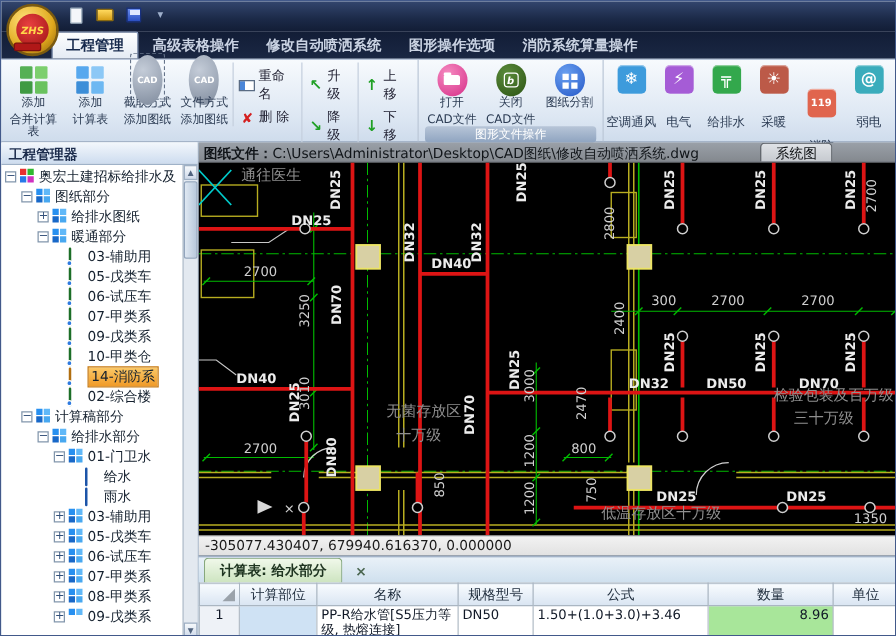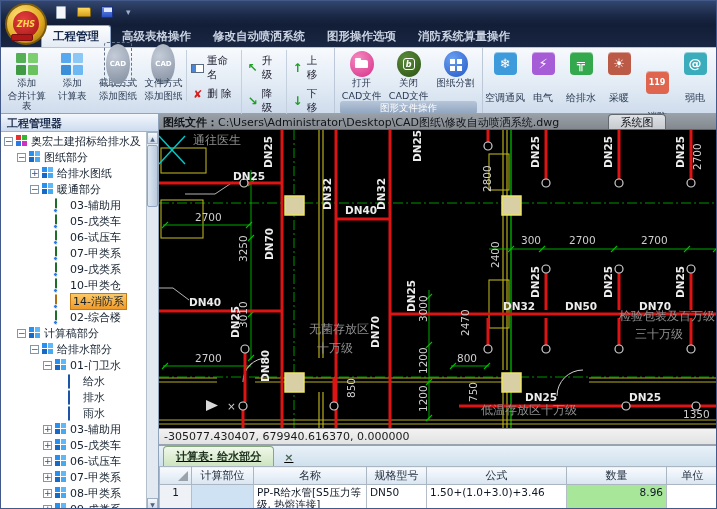--- a/index.html
+++ b/index.html
@@ -69,21 +69,21 @@
   .varrow{position:absolute;left:0;width:11px;height:12px;background:linear-gradient(#f6f9fc,#cfdaea);border:1px solid #9fb0c4;display:flex;align-items:center;justify-content:center;font-size:6px;color:#51647f;}
   .vthumb{position:absolute;left:0;top:13px;width:11px;height:62px;background:linear-gradient(90deg,#dfe8f2,#b9c9dc);border:1px solid #93a5bc;border-radius:2px;}
   
   .rightpane{position:absolute;left:158px;top:113px;width:559px;height:396px;}
   .dwg-header{position:relative;height:16px;background:linear-gradient(#9aa0a8,#84898f);border-bottom:1px solid #5e6268;font-size:11px;color:#101418;padding:1px 4px;white-space:nowrap;overflow:hidden;}
   .view-tab{position:absolute;left:449px;top:0px;width:58px;height:32px;background:linear-gradient(#dfe2e6,#a8adb4);border:1px solid #63686e;border-bottom:none;border-radius:4px 4px 0 0;font-size:11px;text-align:center;color:#0c0f12;}
   .canvas{position:relative;width:559px;height:298px;background:#000;}
   .statusbar{height:17px;background:linear-gradient(#f2f2f2,#e2e2e2);border-top:1px solid #8a8a8a;border-bottom:1px solid #9aa4b0;font-size:11px;color:#1a1a1a;padding:1px 5px;}
   
   .calcpanel{position:absolute;left:0;top:331px;width:559px;height:65px;background:#d2e2f0;border-top:1px solid #93a3ba;}
-  .calctabs{height:20px;display:flex;align-items:flex-end;padding-left:4px;background:linear-gradient(#e9f1f8,#cfe0ee);text-decoration:underline;}
+  .calctabs{height:20px;display:flex;align-items:flex-end;padding-left:4px;background:linear-gradient(#e9f1f8,#cfe0ee);}
   .calctab{background:linear-gradient(#f0f8ea,#cde4c0);border:1px solid #87a87d;border-bottom:none;border-radius:4px 4px 0 0;font-size:11px;font-weight:bold;color:#1e3420;padding:2px 12px;}
   .calcclose{font-size:11px;font-weight:bold;color:#4a6650;margin-left:10px;padding-bottom:2px;}
   table.calc{border-collapse:collapse;width:559px;table-layout:fixed;background:#fff;}
   table.calc th{background:linear-gradient(#f8fbfe,#d9e5f2);border:1px solid #aab6c2;font-size:11px;font-weight:normal;color:#1c2a3a;height:18px;padding:0 2px;}
   table.calc td{border:1px solid #b4bec8;font-size:10.5px;color:#101826;height:27px;padding:1px 3px;overflow:hidden;vertical-align:top;line-height:12px;}
   th.corner{position:relative;background:linear-gradient(#eef2f6,#d4dde6);}
   th.corner:before{content:"";position:absolute;right:3px;bottom:3px;border-left:10px solid transparent;border-bottom:10px solid #9aa2aa;}
   td.rownum{text-align:center;background:#eef2f7;vertical-align:middle;}
   td.part{background:#cfe2f4;}
   td.qty{background:#a8e69a;text-align:right;vertical-align:middle;font-size:11px;}
@@ -366,25 +366,20 @@
             <i class="q" style="left: 6px; top: 0px; background: rgb(96, 184, 248);"></i>
             <i class="q" style="left: 0px; top: 6px; background: rgb(24, 104, 200);"></i>
             <i class="q" style="left: 6px; top: 6px; background: rgb(72, 168, 240);"></i>
           </span>
           <span class="tlabel">01-门卫水</span>
         </div>
         <div class="titem" style="padding-left: 55px;">
           <span class="toggle none"></span>
           <span class="ticon"><i class="tbl" style="background: repeating-linear-gradient(rgb(255, 255, 255) 0px, rgb(255, 255, 255) 2px, rgb(46, 122, 224) 2px, rgb(46, 122, 224) 4px); border: 1px solid rgb(28, 84, 168);"></i></span>
           <span class="tlabel">给水</span>
-        </div>
-        <div class="titem" style="padding-left: 55px;">
-          <span class="toggle none"></span>
-          <span class="ticon"><i class="tbl" style="background: repeating-linear-gradient(rgb(255, 255, 255) 0px, rgb(255, 255, 255) 2px, rgb(46, 122, 224) 2px, rgb(46, 122, 224) 4px); border: 1px solid rgb(28, 84, 168);"></i></span>
-          <span class="tlabel">排水</span>
         </div>
         <div class="titem" style="padding-left: 55px;">
           <span class="toggle none"></span>
           <span class="ticon"><i class="tbl" style="background: repeating-linear-gradient(rgb(255, 255, 255) 0px, rgb(255, 255, 255) 2px, rgb(46, 122, 224) 2px, rgb(46, 122, 224) 4px); border: 1px solid rgb(28, 84, 168);"></i></span>
           <span class="tlabel">雨水</span>
         </div>
         <div class="titem" style="padding-left: 42px;">
           <span class="toggle">+</span>
           <span class="ticon">
             <i class="q" style="left: 0px; top: 0px; background: rgb(40, 144, 240);"></i>

